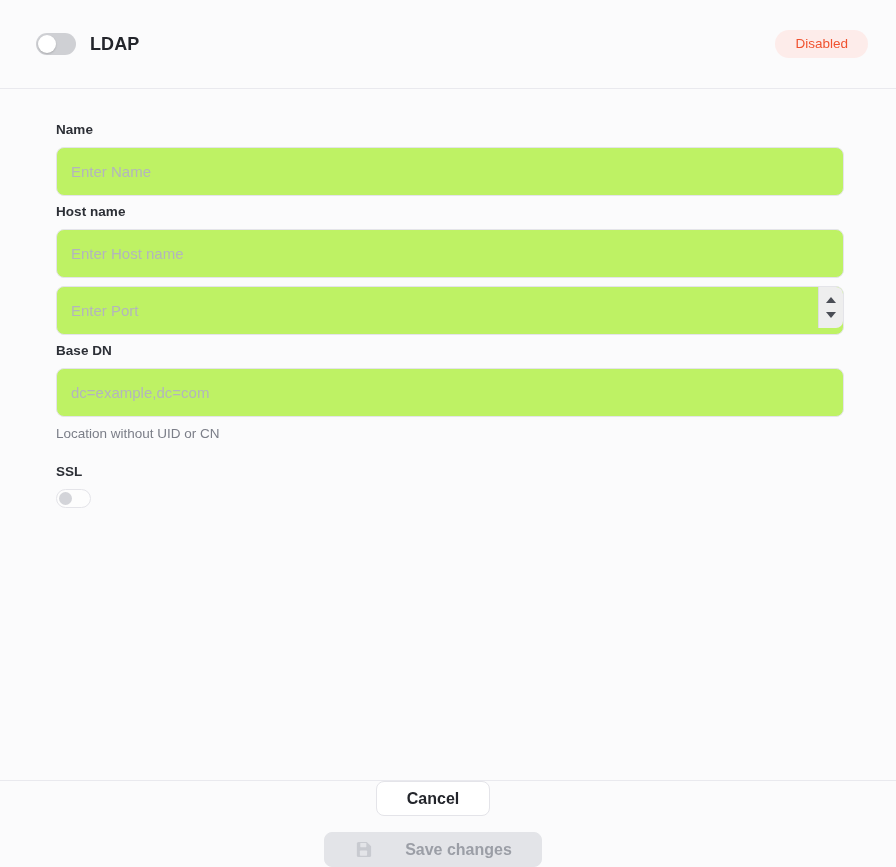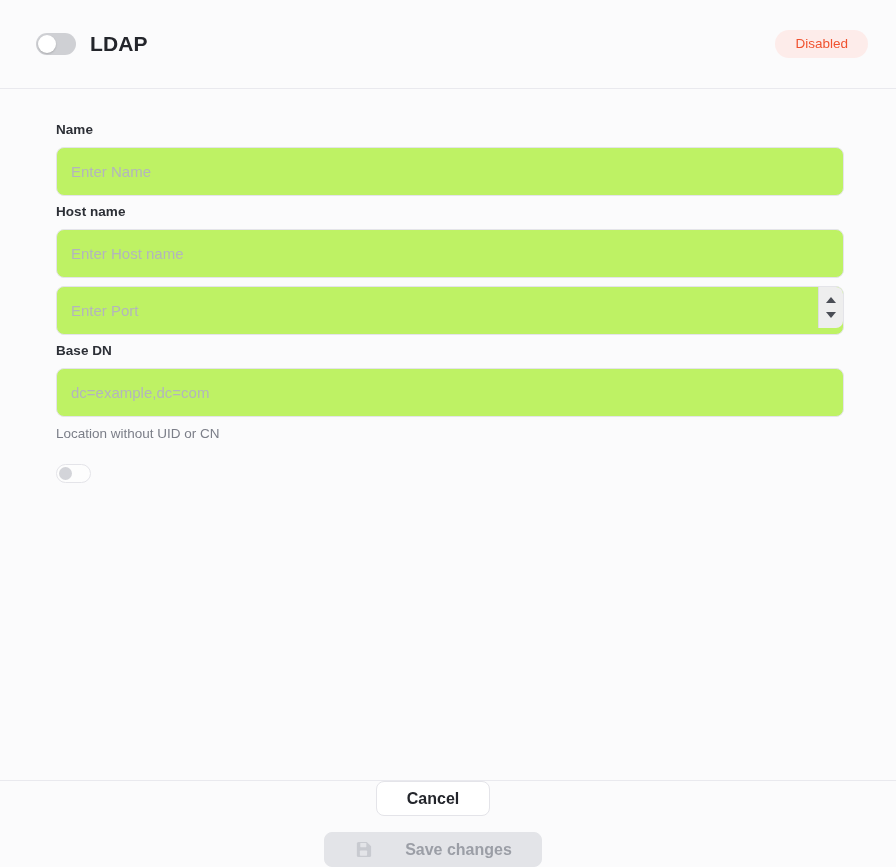--- a/index.html
+++ b/index.html
@@ -36,21 +36,21 @@
     padding: 0 28px 0 36px;
     background: #fbfbfc;
   }
   .header-left {
     display: flex;
     align-items: center;
     gap: 14px;
     flex: 1;
   }
   .header-title {
-    font-size: 21px;
+    font-size: 18px;
     font-weight: 700;
     color: #23252b;
     letter-spacing: 0.1px;
   }
 
   
   .toggle-master {
     position: relative;
     width: 40px;
     height: 22px;
@@ -274,20 +274,21 @@
 
     <div class="field">
       <label class="field-label">Base DN</label>
       <div class="input-wrap">
         <input class="text-input" type="text" placeholder="dc=example,dc=com" style="">
       </div>
       <div class="helper-text">Location without UID or CN</div>
     </div>
 
     <div class="field" style="margin-top:23px;">
+      <label class="field-label">SSL</label>
       <button class="toggle-small">
         <span class="knob"></span>
       </button>
     </div>
 
   </div>
 
   <div class="panel-footer">
     <button class="btn btn-cancel">Cancel</button>
     <button class="btn btn-save">

